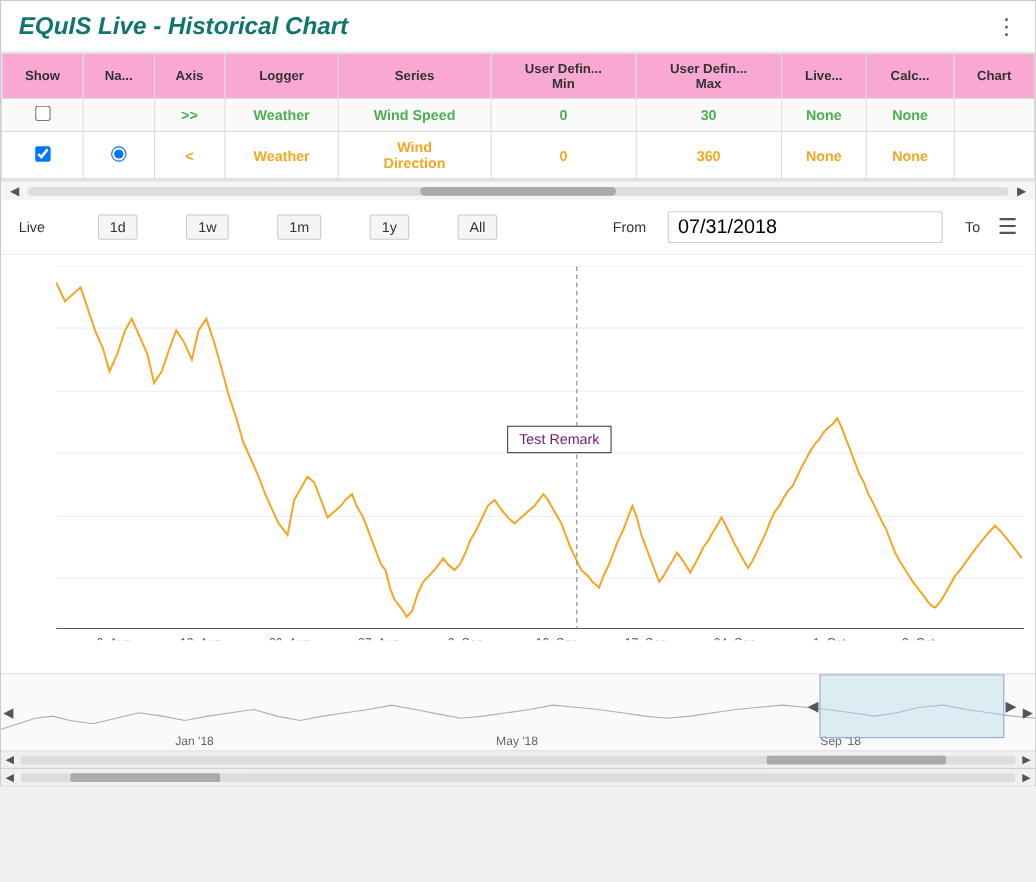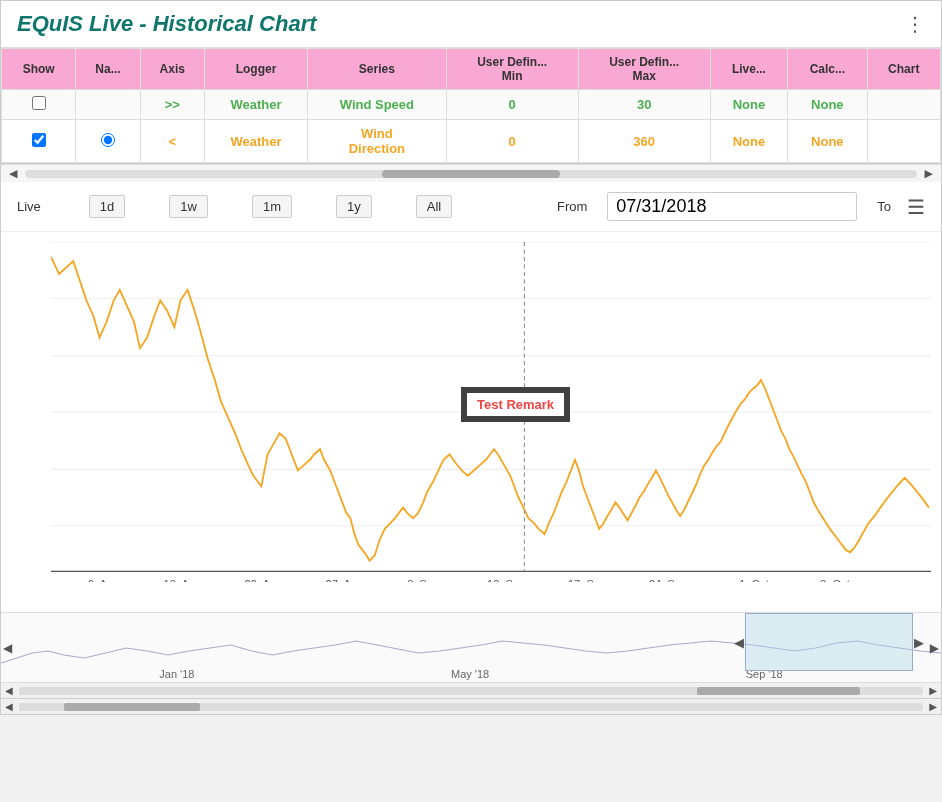--- a/index.html
+++ b/index.html
@@ -112,25 +112,25 @@
       height: 380px;
       background: #fff;
     }
     .chart-svg {
       width: 100%;
       height: 100%;
     }
     .tooltip-box {
       position: absolute;
       background: #fff;
-      border: 6px solid #404040;
+      border: 1px solid #404040;
       padding: 4px 10px;
       font-size: 13px;
-      font-weight: bold;
-      color: #ef4444;
+      font-weight: normal;
+      color: #701a75;
       pointer-events: none;
     }
 
     
     .scrollbar-row {
       display: flex;
       align-items: center;
       height: 18px;
       border-top: 1px solid #ddd;
       background: #f5f5f5;

